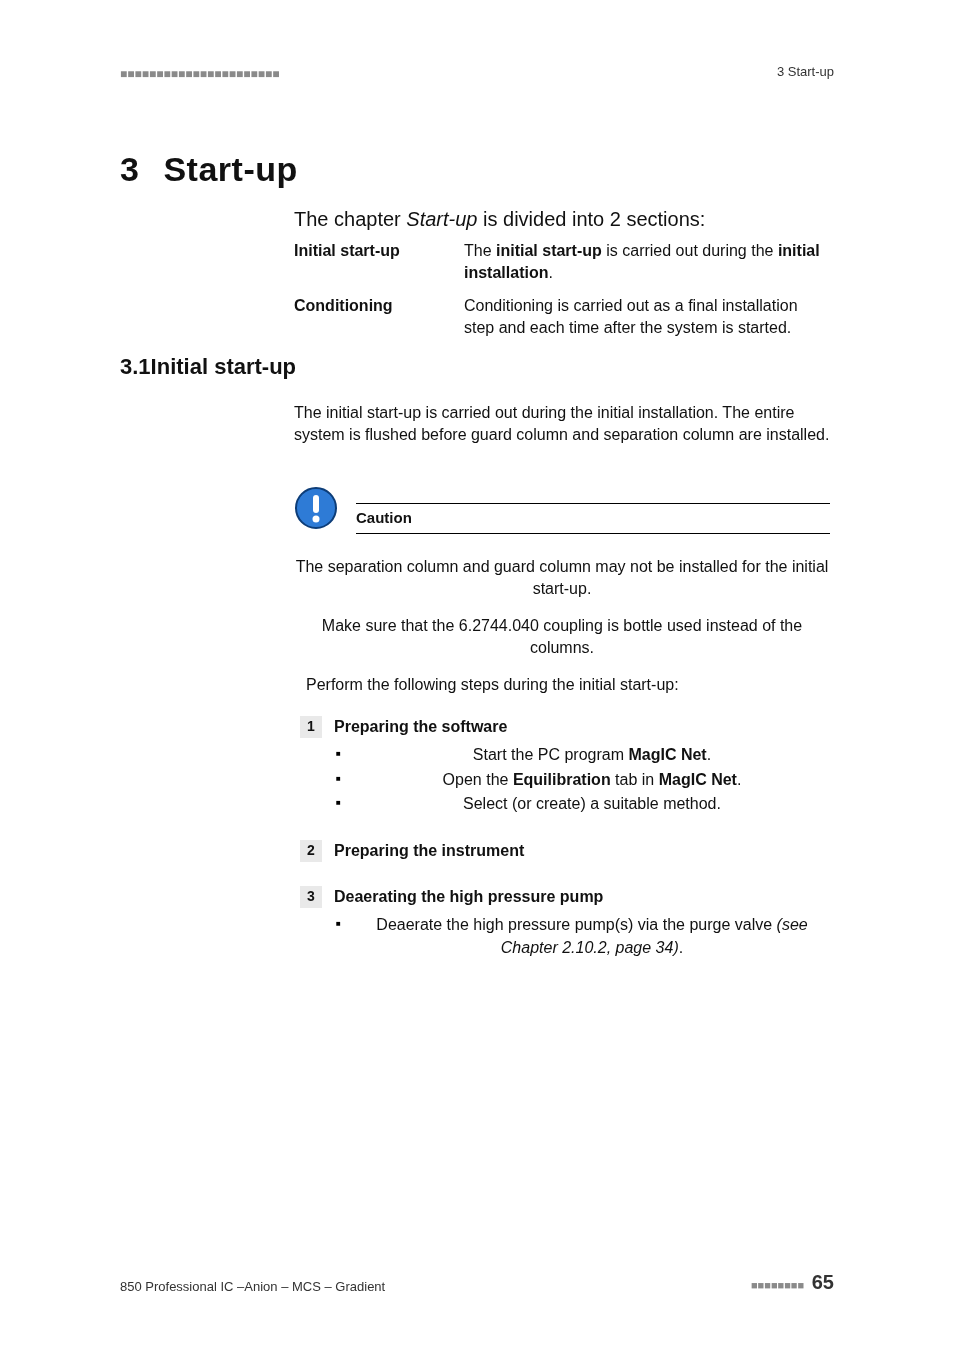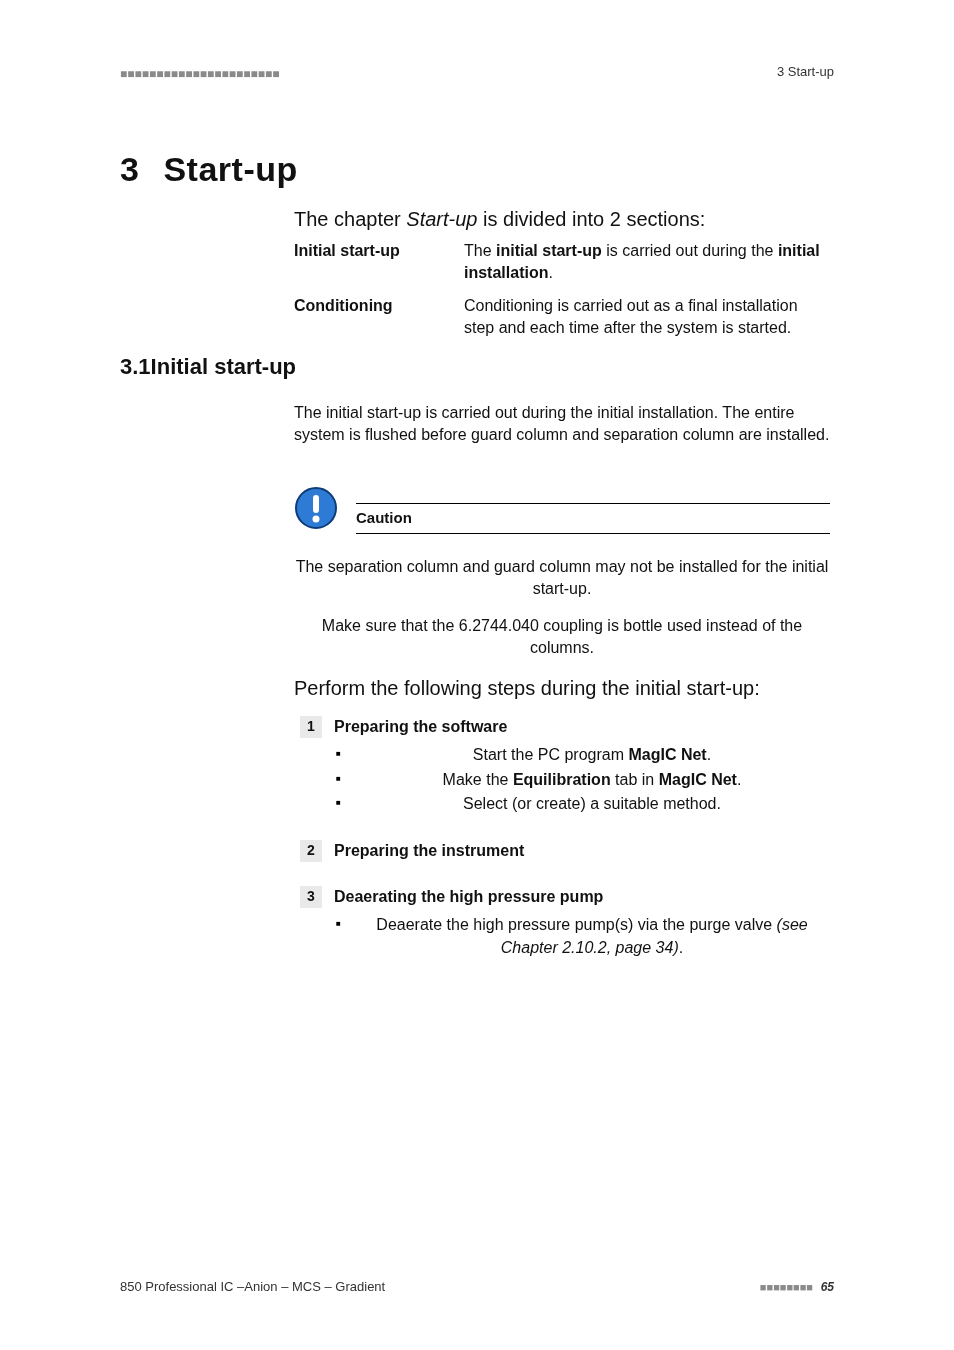--- a/index.html
+++ b/index.html
@@ -20,34 +20,34 @@
   .body1 { position: absolute; left: 294px; top: 402px; width: 536px; font-size: 16px; line-height: 1.4; }
   .caution-box { position: absolute; left: 294px; top: 486px; width: 536px; }
   .caution-head { display: flex; align-items: flex-end; }
   .caution-icon { width: 44px; height: 44px; margin-right: 18px; flex: 0 0 44px; }
   .caution-label-wrap { flex: 1; position: relative; }
   .caution-label { font-weight: 700; font-size: 15px; padding-bottom: 4px; display: inline-block; }
   .caution-sep { height: 1px; background: #000; width: 100%; position: absolute; left: 0; top: -6px; }
   .caution-sep2 { height: 1px; background: #000; width: 100%; position: absolute; left: 0; bottom: -4px; }
   .caution-body { margin-top: 26px; font-size: 16px; line-height: 1.4; }
   .caution-body p { margin: 0 0 14px 0; text-align: center; }
-  .body2 { position: absolute; left: 294px; top: 674px; width: 536px; font-size: 20px; line-height: 1.4; }
+  .body2 { position: absolute; left: 306px; top: 674px; width: 536px; font-size: 16px; line-height: 1.4; }
   .steps { position: absolute; left: 294px; top: 716px; width: 536px; font-size: 16px; line-height: 1.4; }
   .step { margin-bottom: 24px; margin-left: 6px; }
   .step-head { display: flex; align-items: center; margin-bottom: 6px; }
   .step-num { background: #e9e9e9; width: 22px; height: 22px; display: inline-flex; align-items: center; justify-content: center; font-weight: 700; font-size: 14px; margin-right: 12px; }
   .step-title { font-weight: 700; }
   .bullets { margin: 0; padding-left: 54px; list-style: none; }
   .bullets li { position: relative; margin-bottom: 2px; text-align: center; }
   .bullets li::before { content: "■"; position: absolute; left: -18px; top: 4px; font-size: 8px; color: #000; }
   .footer { position: absolute; left: 120px; right: 120px; bottom: 56px; font-size: 13px; color: #333; }
   .footer-left { position: absolute; left: 0; bottom: 0; }
   .footer-right { position: absolute; right: 0; bottom: 0; }
   .footer-ticks { color: #8a8a8a; letter-spacing: 0px; margin-right: 4px; font-size: 11px; }
-  .page-num { font-weight: 700; font-size: 12px; font-style: italic; }
+  .page-num { font-weight: 700; font-size: 20px; }
   b { font-weight: 700; }
   i { font-style: italic; }
 </style>
 </head>
 <body>
 
 <div class="page">
 
   <div class="header">
     <span class="header-ticks">■■■■■■■■■■■■■■■■■■■■■■</span>
@@ -104,21 +104,21 @@
 
   <div class="steps">
 
     <div class="step">
       <div class="step-head">
         <span class="step-num">1</span>
         <span class="step-title">Preparing the software</span>
       </div>
       <ul class="bullets">
         <li><span>Start the PC program </span><b>MagIC Net</b><span>.</span></li>
-        <li><span>Make the </span><b>Equilibration</b><span> tab in </span><b>MagIC Net</b><span>.</span></li>
+        <li><span>Open the </span><b>Equilibration</b><span> tab in </span><b>MagIC Net</b><span>.</span></li>
         <li>Select (or create) a suitable method.</li>
       </ul>
     </div>
 
     <div class="step">
       <div class="step-head">
         <span class="step-num">2</span>
         <span class="step-title">Preparing the instrument</span>
       </div>
     </div>

